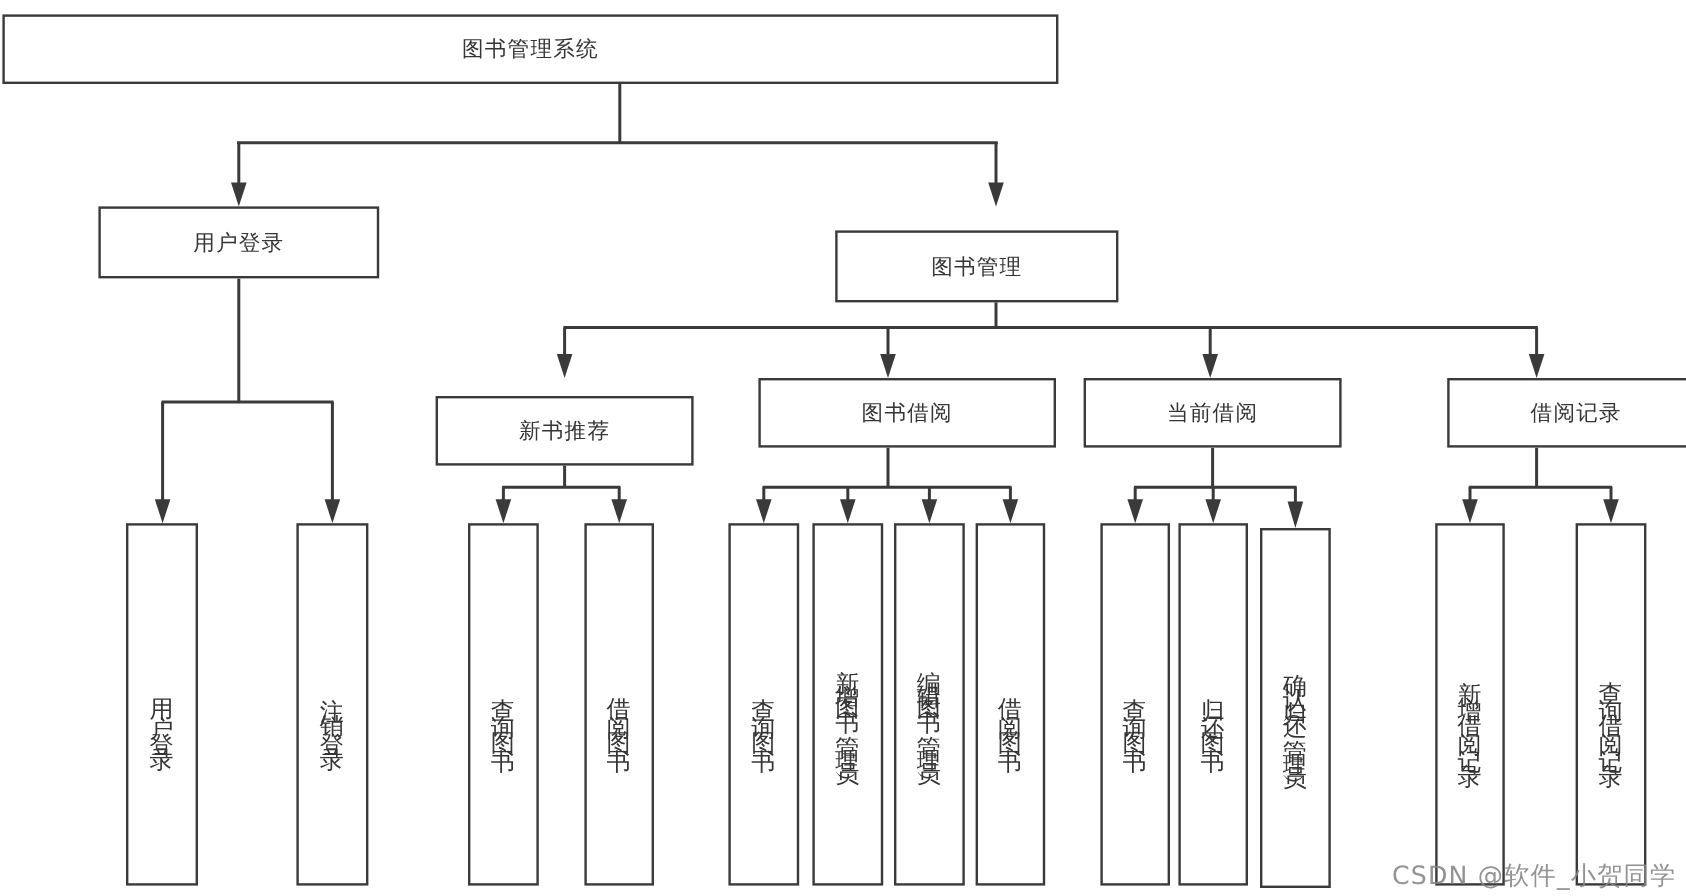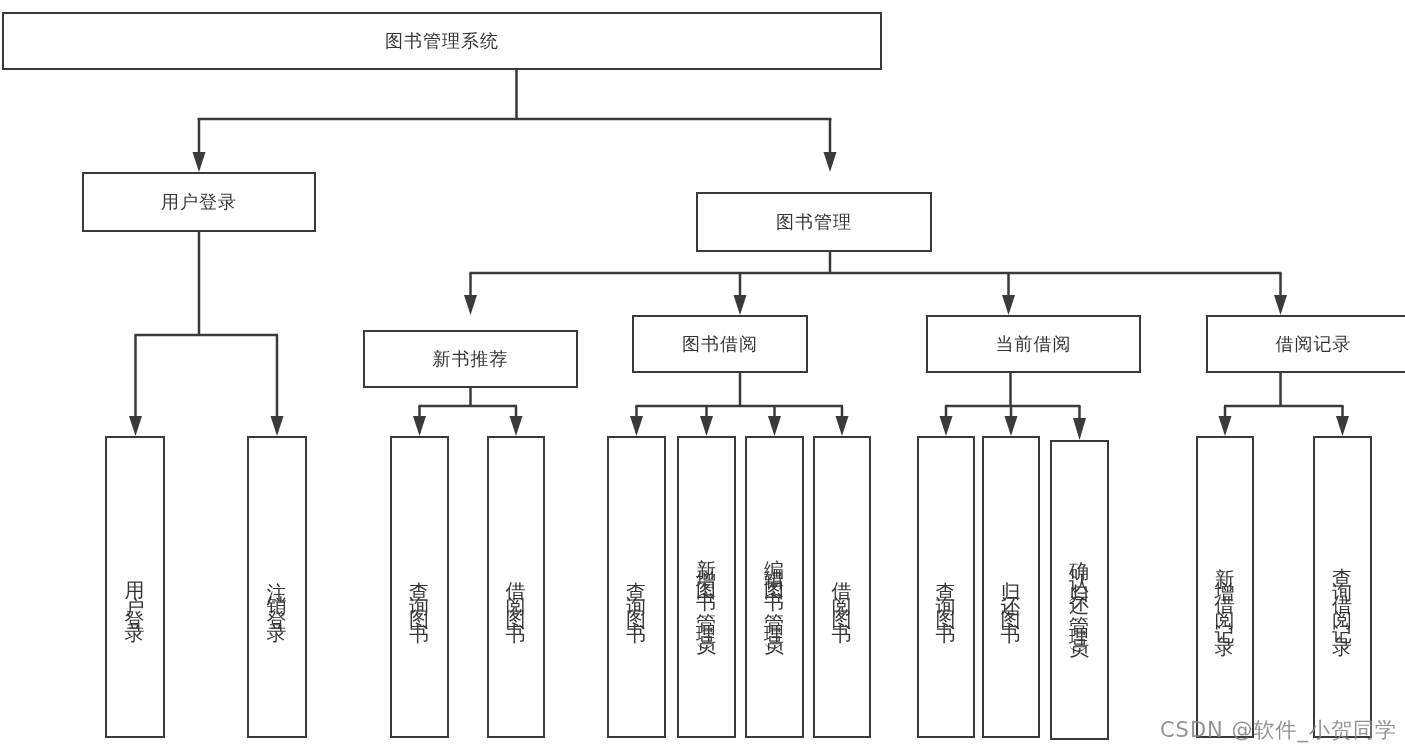--- a/index.html
+++ b/index.html
@@ -19,22 +19,22 @@
     line-height:1;margin-bottom:-14px;white-space:nowrap;
   }
   .vbox.long .label{letter-spacing:11px;margin-bottom:-11px;}
   
   #b-root{left:2px;top:12px;width:880px;height:58px;}
   
   #b-user-login{left:82px;top:172px;width:234px;height:60px;}
   #b-book-mgmt{left:696px;top:172px;width:236px;height:60px;margin-top:20px;}
   
   #b-new-rec{left:363px;top:330px;width:215px;height:58px;}
-  #b-borrow{left:632px;top:315px;width:176px;height:58px;}
-  #b-current{left:903px;top:315px;width:215px;height:58px;margin-left:23px;}
+  #b-borrow{left:632px;top:315px;width:248px;height:58px;}
+  #b-current{left:903px;top:315px;width:215px;height:58px;}
   #b-records{left:1173px;top:315px;width:215px;height:58px;margin-left:33px;}
   
   .leaf{top:436px;height:302px;}
   #l-user-login{left:105px;width:60px;}
   #l-logout{left:247px;width:60px;}
   #l-query-rec{left:390px;width:59px;}
   #l-borrow-rec{left:487px;width:58px;}
   #l-query-borrow{left:607px;width:59px;}
   #l-add-admin{left:677px;width:59px;}
   #l-edit-admin{left:745px;width:59px;}

